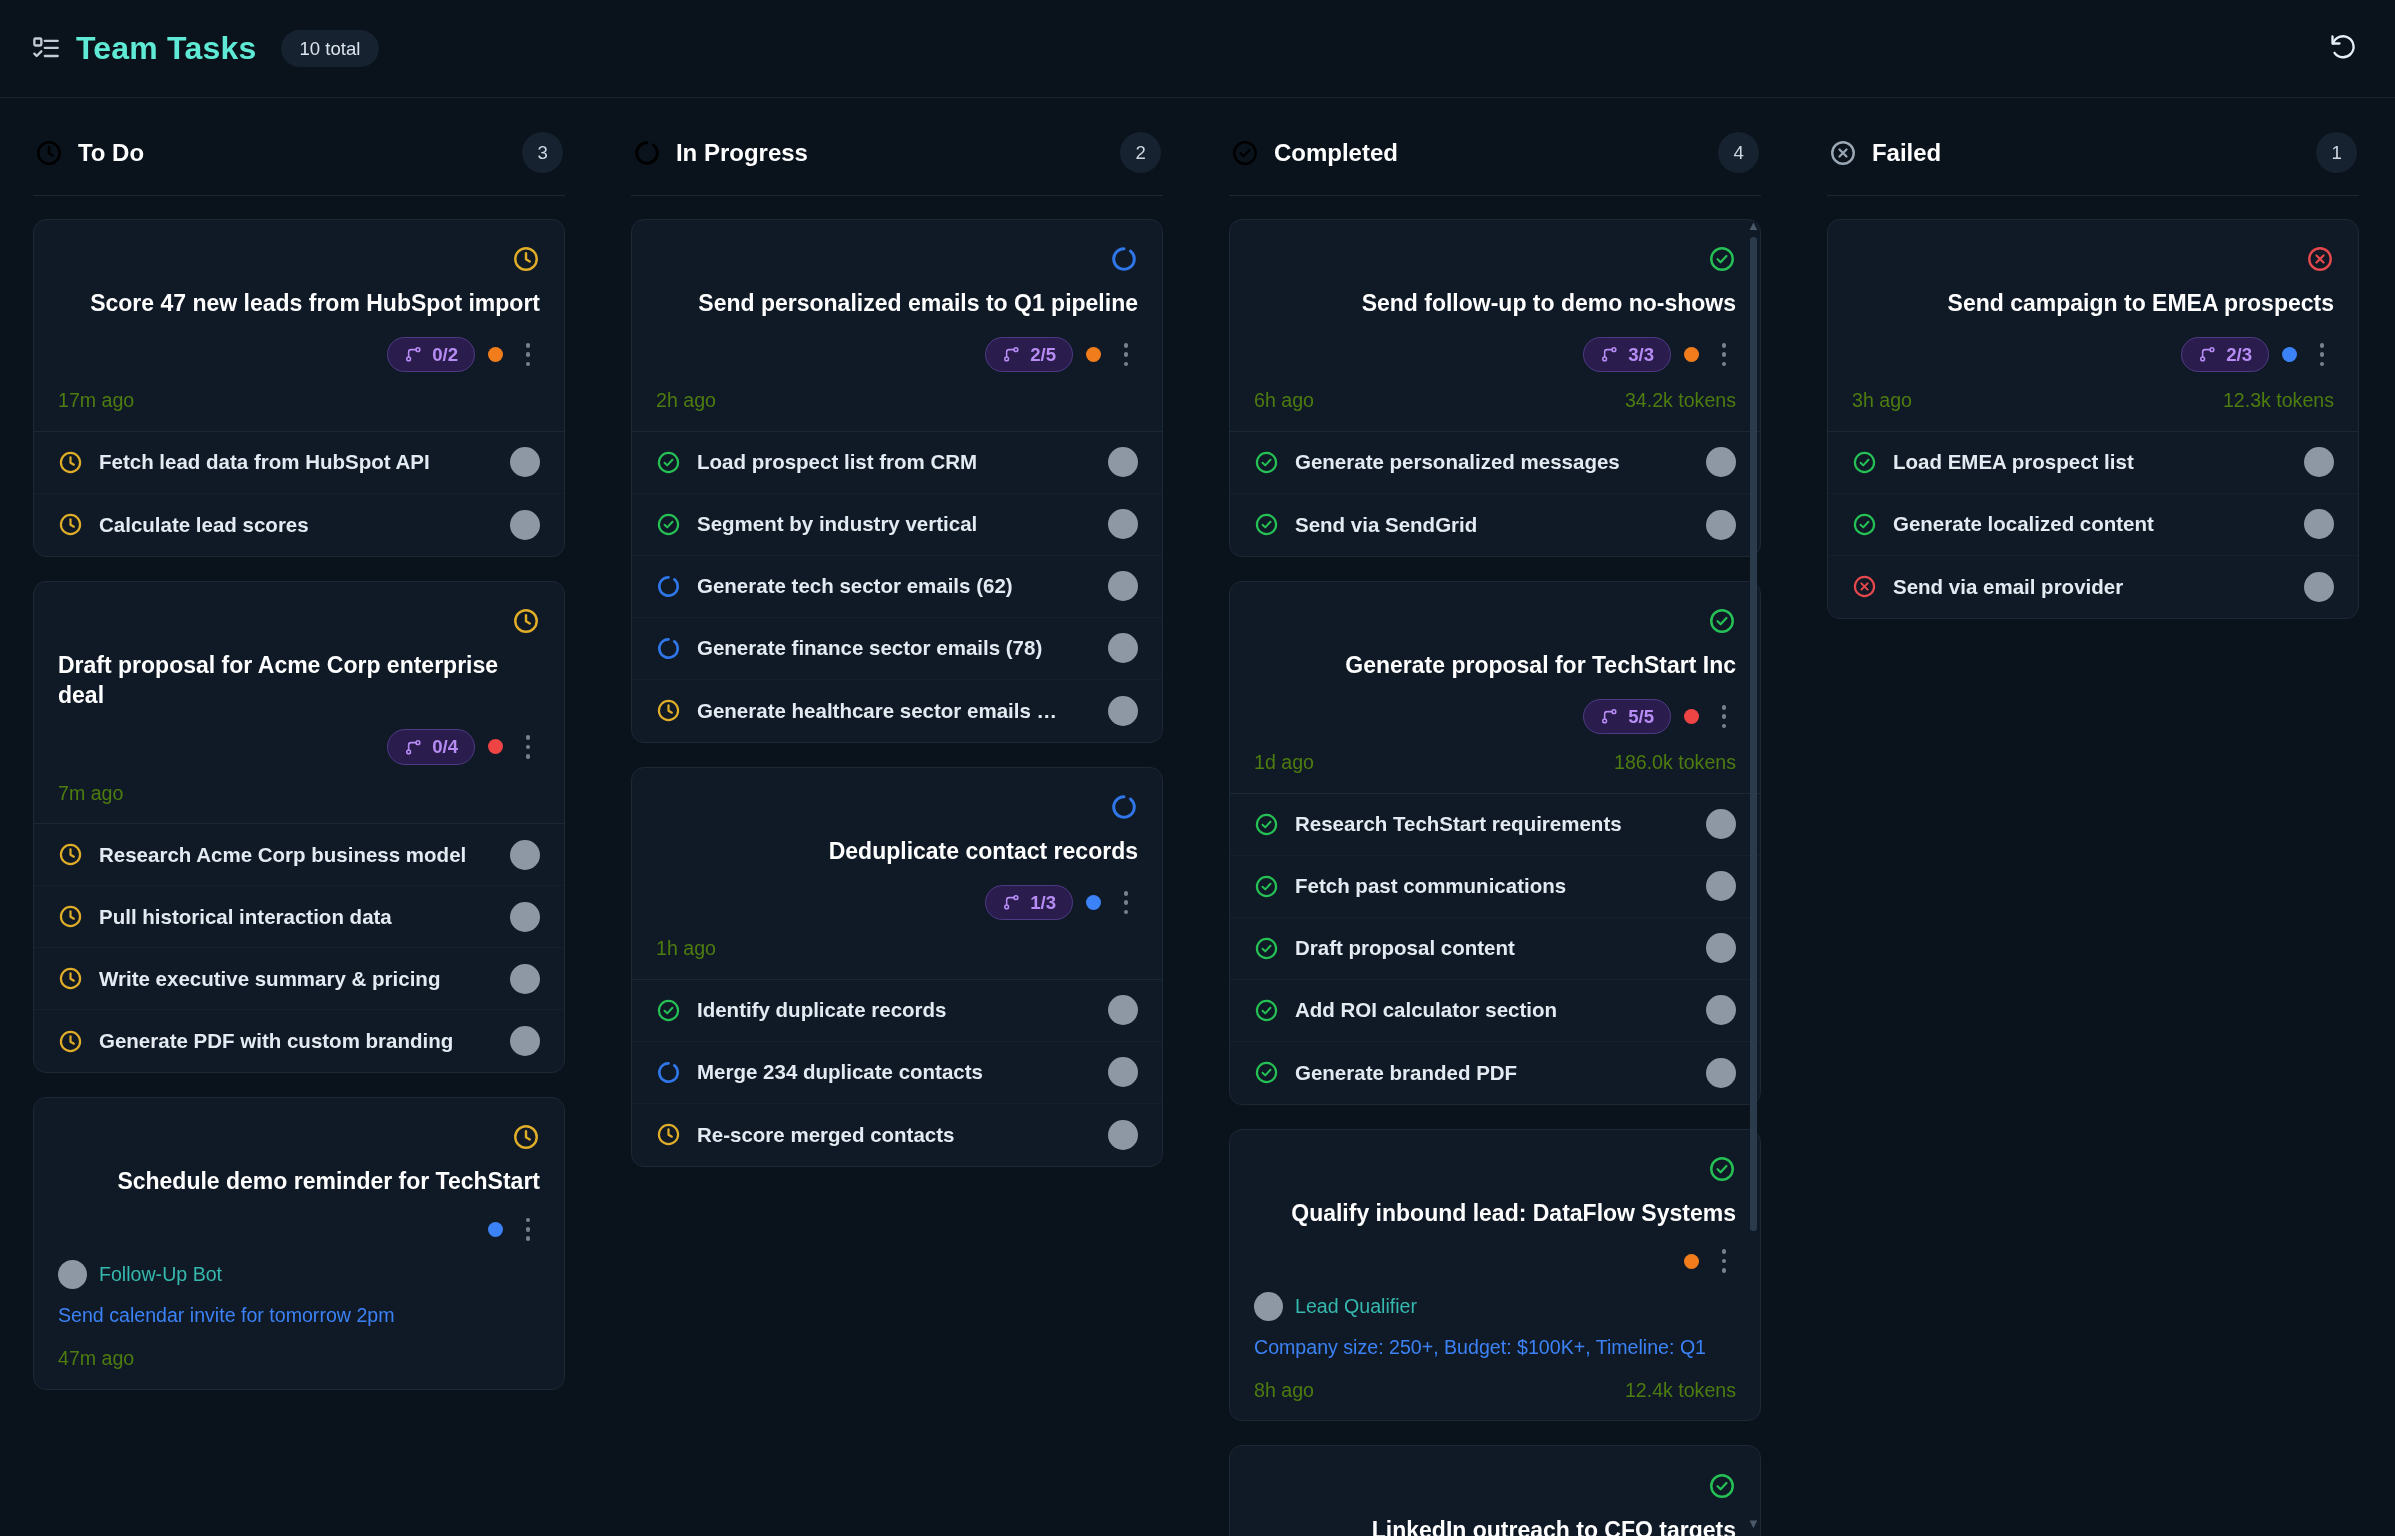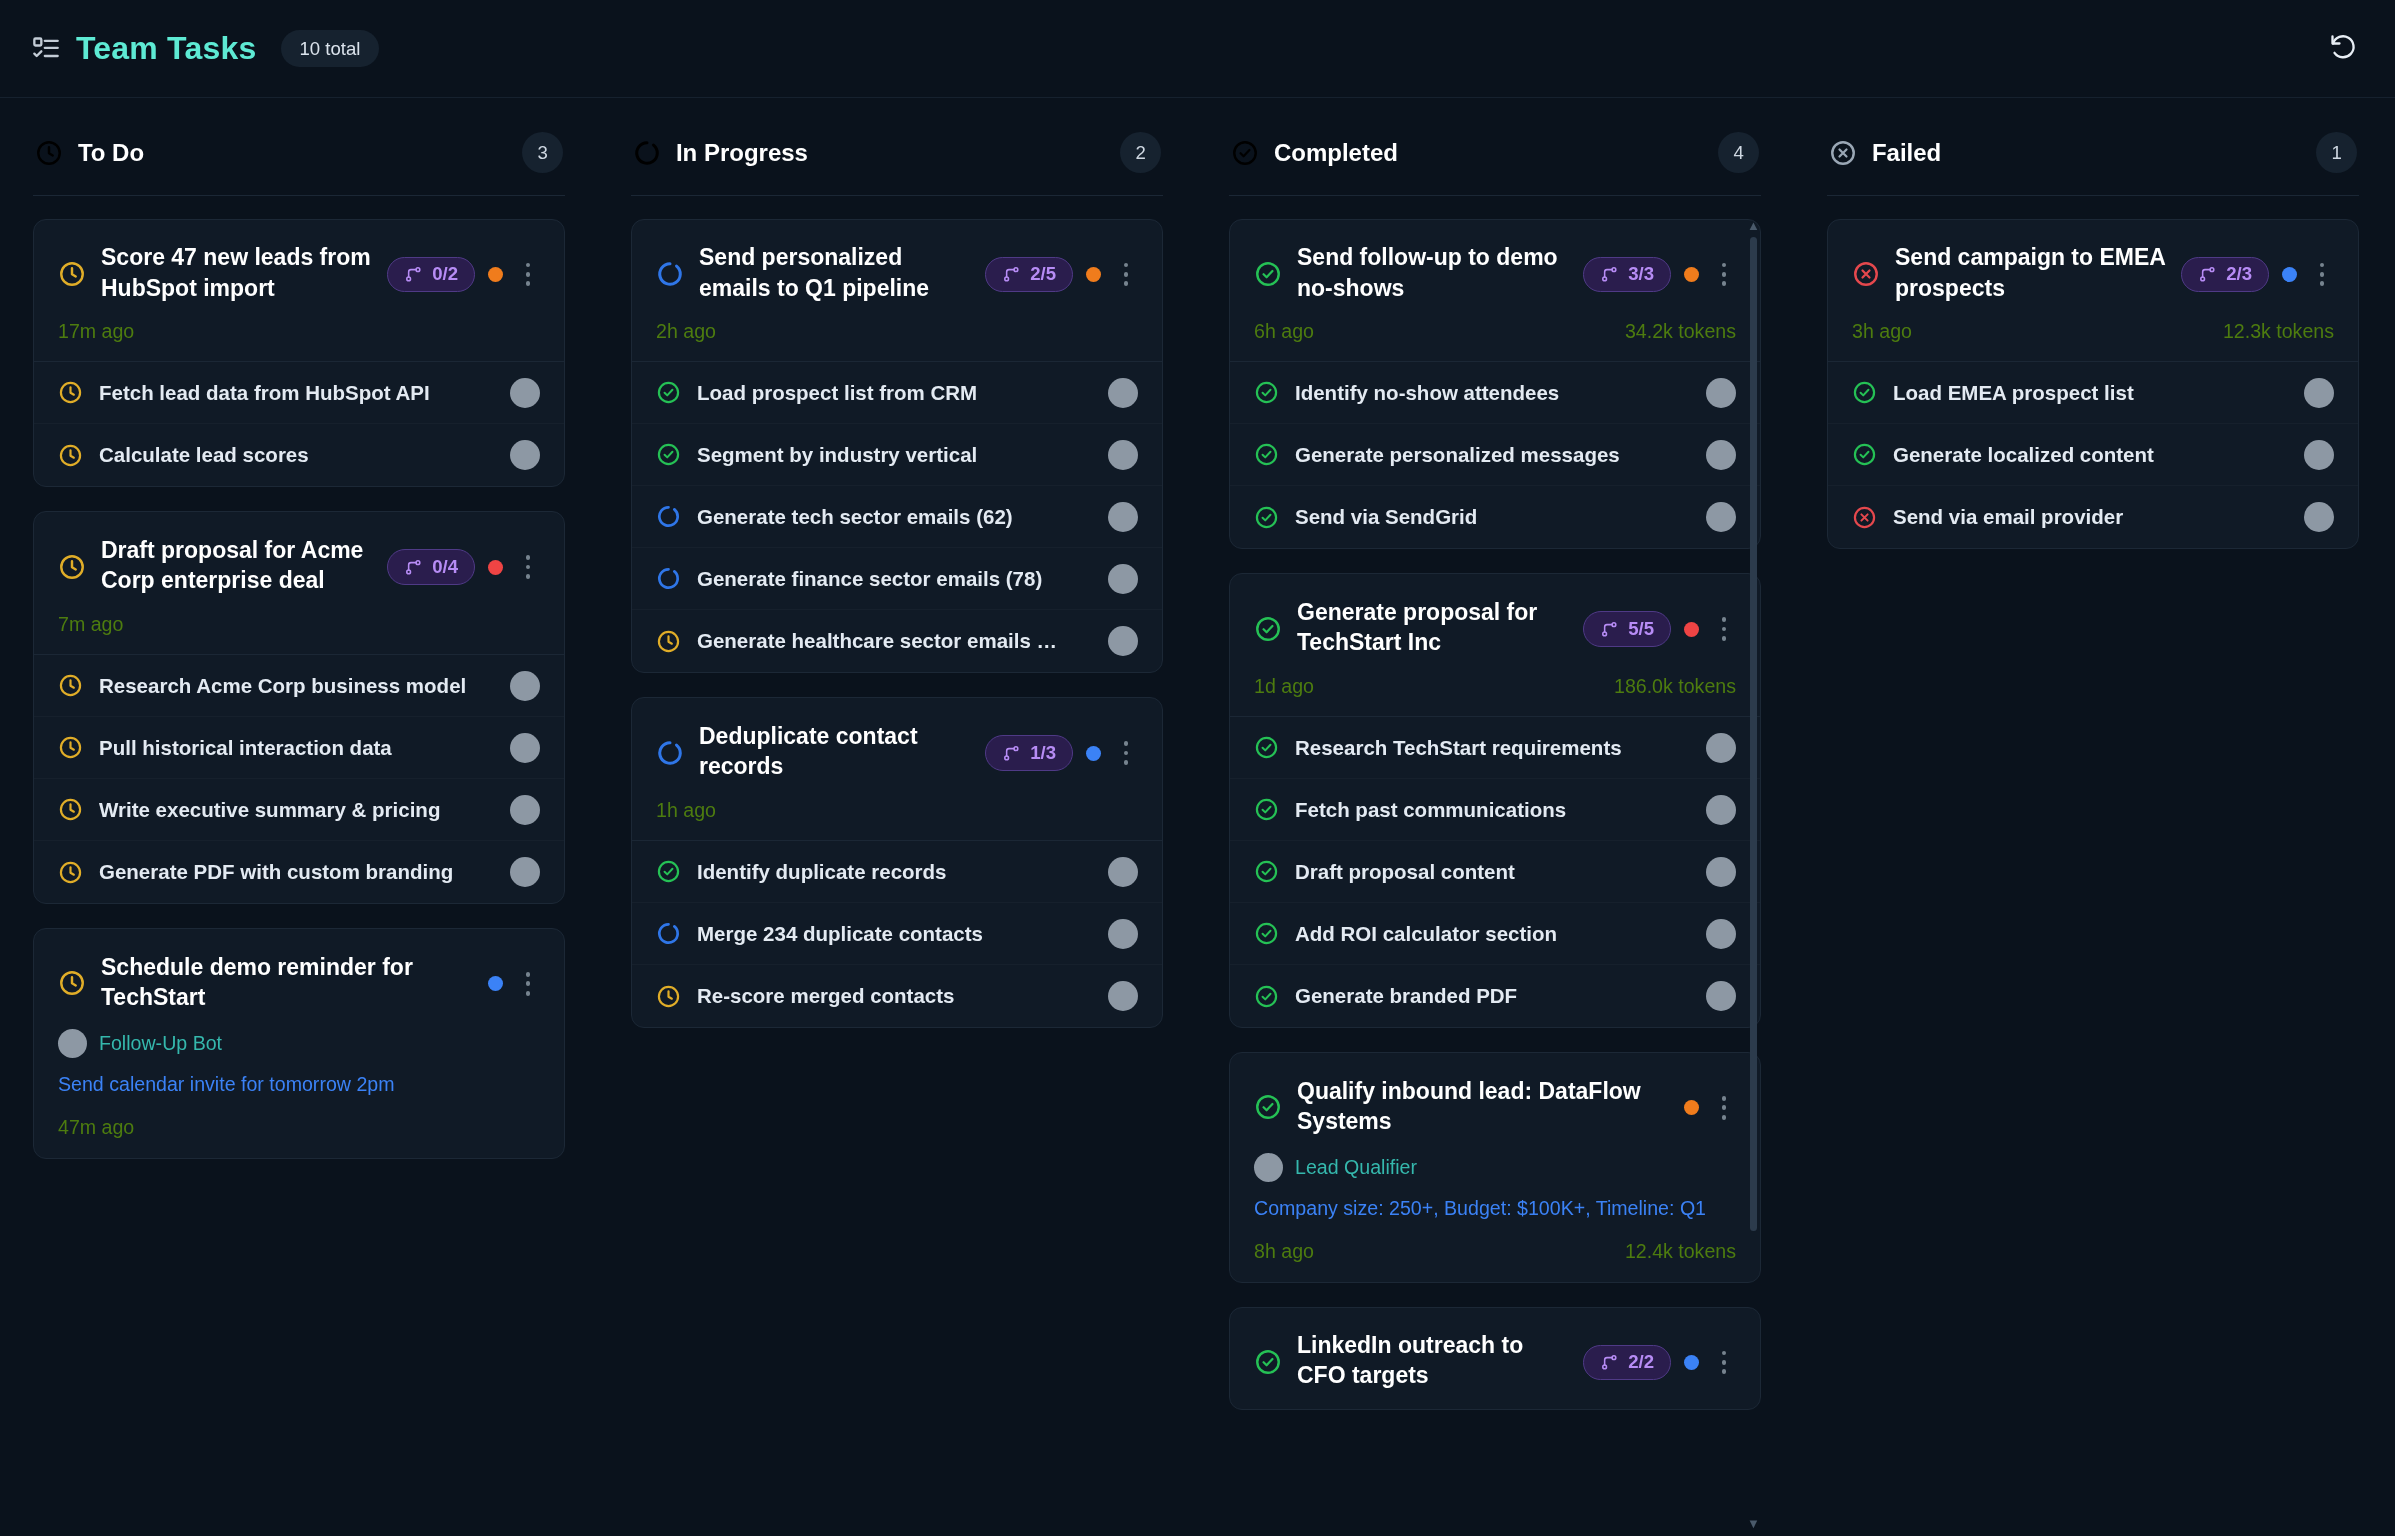--- a/index.html
+++ b/index.html
@@ -99,21 +99,21 @@
   }
 
   
   .card {
     background: #101a26;
     border: 0.9px solid #1c2836;
     border-radius: 13px;
     overflow: hidden;
   }
   .card-main { padding: 22.4px 24px 18.6px 24px; }
-  .card-top { display: flex; align-items: center; gap: 15px; }
+  .card-top { display: flex; align-items: flex-end; gap: 15px; flex-direction: column; }
   .status-icon { width: 28px; height: 28px; flex: none; margin-top: 2.8px; display: block; }
   .status-icon.pending { color: #e0ad28; }
   .status-icon.running { color: #2f76e8; }
   .status-icon.done { color: #25c155; }
   .status-icon.failed { color: #e5484d; }
 
   .card-title {
     flex: 1;
     font-size: 23px;
     font-weight: 700;
@@ -580,28 +580,20 @@
                 <span>6h ago</span>
                 <span class="tokens">34.2k tokens</span>
               </div>
             </div>
             <div class="subtasks">
               <div class="subtask">
                 <span class="sub-icon done"><svg viewBox="0 0 24 24" fill="none" stroke="currentColor" stroke-width="2.1" stroke-linecap="round" stroke-linejoin="round">
                     <circle cx="12" cy="12" r="9.2"></circle>
                     <path d="M8.2 12.2l2.6 2.6 5-5.4" stroke-width="1.9"></path>
                   </svg></span>
-                <span class="sub-label">Identify no-show attendees</span>
-                <span class="sub-avatar"><span class="av"><span class="bg" style="background:#9aa5b0"></span><span class="head" style="background:#7a5a42"></span><span class="body" style="background:#3d4a58"></span></span></span>
-              </div>
-              <div class="subtask">
-                <span class="sub-icon done"><svg viewBox="0 0 24 24" fill="none" stroke="currentColor" stroke-width="2.1" stroke-linecap="round" stroke-linejoin="round">
-                    <circle cx="12" cy="12" r="9.2"></circle>
-                    <path d="M8.2 12.2l2.6 2.6 5-5.4" stroke-width="1.9"></path>
-                  </svg></span>
                 <span class="sub-label">Generate personalized messages</span>
                 <span class="sub-avatar"><span class="av"><span class="bg" style="background:#9aa5b0"></span><span class="head" style="background:#c9b9a6"></span><span class="body" style="background:#4a5360"></span></span></span>
               </div>
               <div class="subtask">
                 <span class="sub-icon done"><svg viewBox="0 0 24 24" fill="none" stroke="currentColor" stroke-width="2.1" stroke-linecap="round" stroke-linejoin="round">
                     <circle cx="12" cy="12" r="9.2"></circle>
                     <path d="M8.2 12.2l2.6 2.6 5-5.4" stroke-width="1.9"></path>
                   </svg></span>
                 <span class="sub-label">Send via SendGrid</span>
                 <span class="sub-avatar"><span class="av"><span class="bg" style="background:#9aa5b0"></span><span class="head" style="background:#c9b9a6"></span><span class="body" style="background:#4a5360"></span></span></span>

